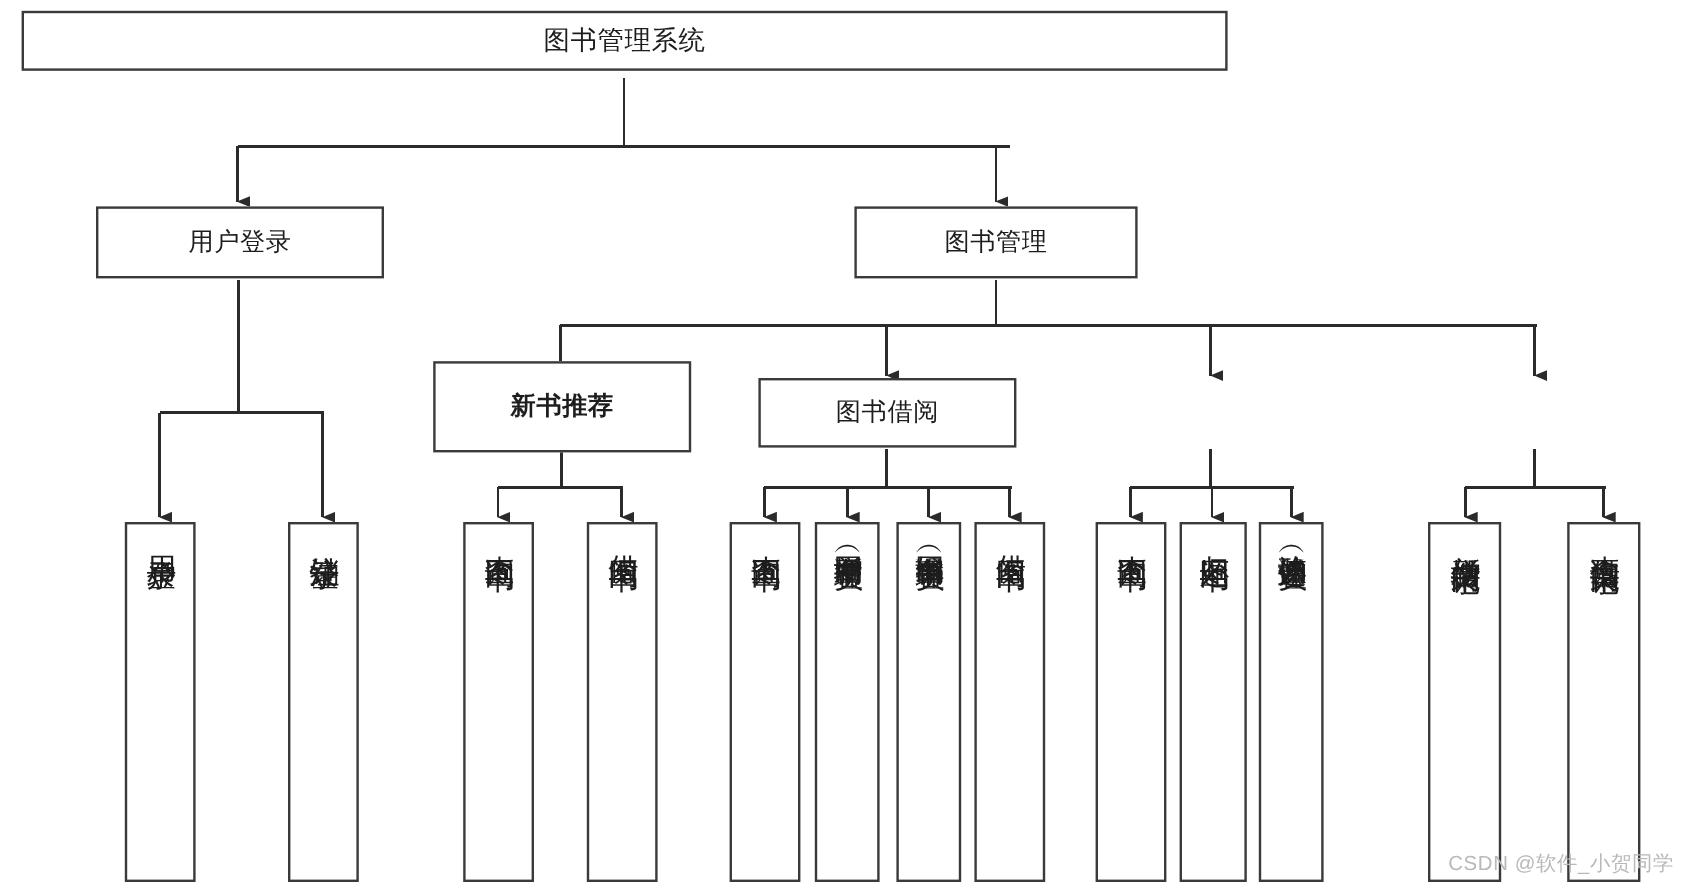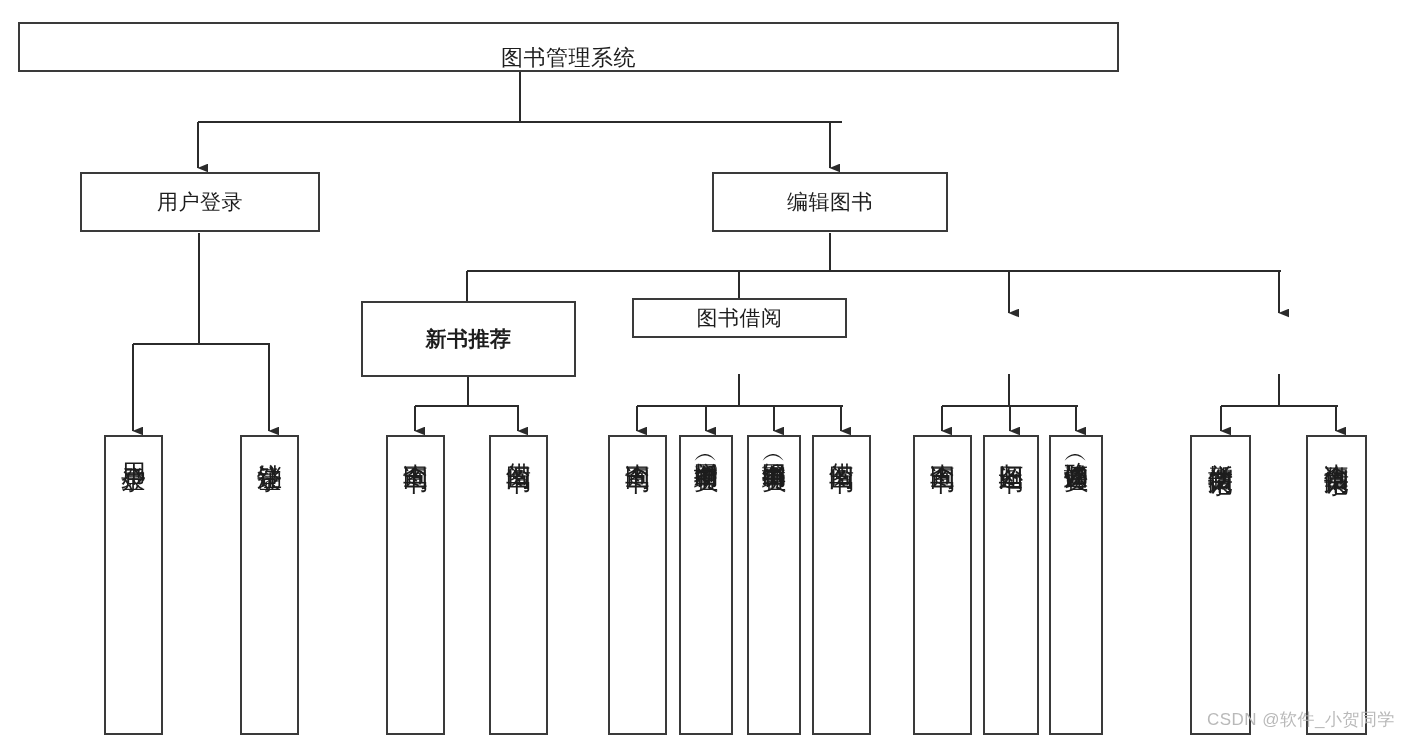--- a/index.html
+++ b/index.html
@@ -130,37 +130,37 @@
       <path d="M 1010,406 L 1010,431" marker-end="url(#arrowhead)"></path>
       <path d="M 1076,406 L 1076,431" marker-end="url(#arrowhead)"></path>
 
       <path d="M 1279,374 L 1279,406"></path>
       <path d="M 1221,406 L 1338,406"></path>
       <path d="M 1221,406 L 1221,431" marker-end="url(#arrowhead)"></path>
       <path d="M 1336,406 L 1336,431" marker-end="url(#arrowhead)"></path>
     </g>
   </svg>
 
-  <div class="node horiz root" style="left:18px; top:22px; width:1101px; height:50px;align-items:flex-end;">
+  <div class="node horiz root" style="left:18px; top:9px; width:1005px; height:50px;">
     <span class="label">图书管理系统</span>
   </div>
 
   <div class="node horiz" style="left:80px; top:172px; width:240px; height:60px;">
     <span class="label">用户登录</span>
   </div>
 
   <div class="node horiz" style="left:712px; top:172px; width:236px; height:60px;">
-    <span class="label">编辑图书</span>
+    <span class="label">图书管理</span>
   </div>
 
   <div class="node horiz" style="left:361px; top:301px; width:215px; height:76px;font-weight:bold;">
     <span class="label">新书推荐</span>
   </div>
 
-  <div class="node horiz" style="left:632px; top:298px; width:215px; height:40px;">
+  <div class="node horiz" style="left:632px; top:315px; width:215px; height:58px;">
     <span class="label">图书借阅</span>
   </div>
 
 
 
   <div class="node vert" style="left:104px; top:435px; width:59px; height:300px;">
     <span class="label">用户登录</span>
   </div>
 
   <div class="node vert" style="left:240px; top:435px; width:59px; height:300px;">

